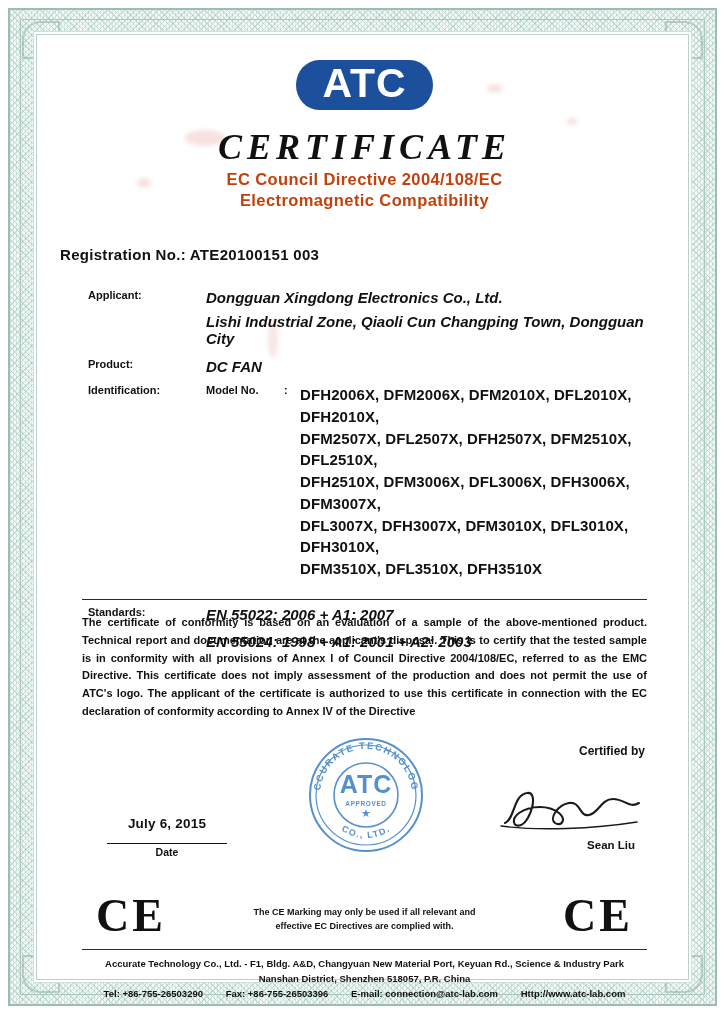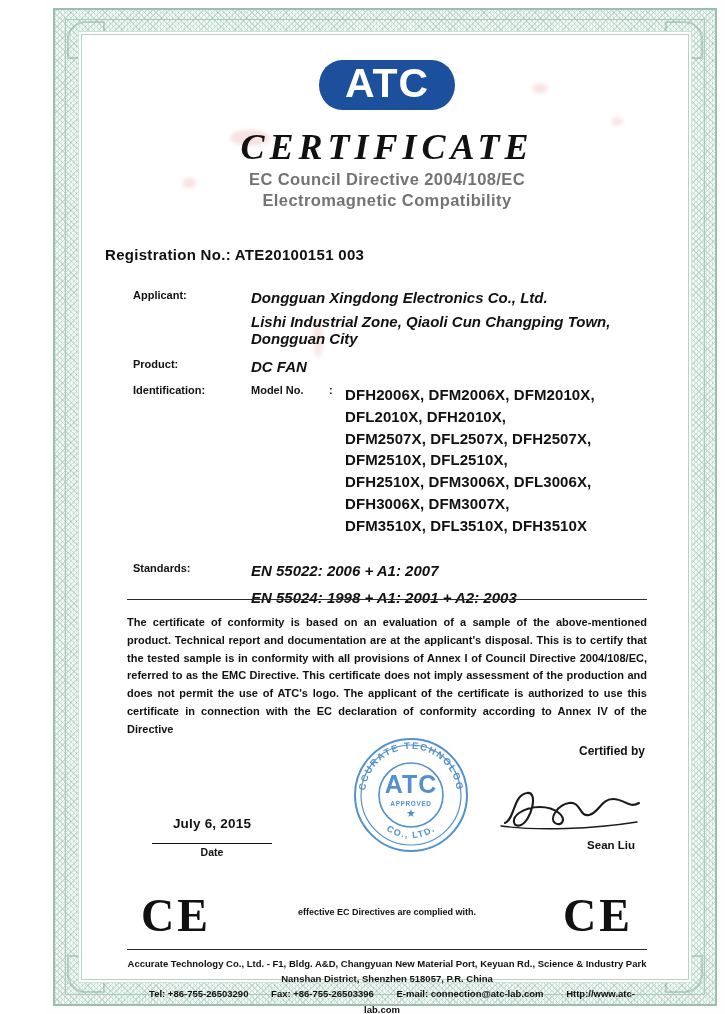--- a/index.html
+++ b/index.html
@@ -14,21 +14,20 @@
     color: #111;
     position: relative;
     overflow: hidden;
   }
 
   
   .page {
     position: absolute;
     inset: 0;
     background: #fefefe;
-    margin-left: 45px;
   }
   .border-outer {
     position: absolute;
     left: 8px; top: 8px; right: 8px; bottom: 8px;
     border: 2px solid #9dbdb0;
     background:
       repeating-linear-gradient(45deg, rgba(120,170,150,0.30) 0 1px, rgba(255,255,255,0) 1px 4px),
       repeating-linear-gradient(-45deg, rgba(120,170,150,0.30) 0 1px, rgba(255,255,255,0) 1px 4px),
       repeating-linear-gradient(90deg, rgba(150,190,175,0.22) 0 1px, rgba(255,255,255,0) 1px 3px),
       linear-gradient(#f4faf7, #f4faf7);
@@ -98,21 +97,21 @@
     font-size: 17px;
     margin: 2px 0 10px 0;
     color: #111;
   }
   .directive-line {
     text-align: center;
     font-size: 16.5px;
     font-weight: bold;
     letter-spacing: .4px;
     margin: 2px 0;
-    color: #737373;
+    color: #c2410c;
   }
   .registration {
     text-align: left;
     font-size: 15px;
     font-weight: bold;
     margin: 36px 0 26px 0;
     letter-spacing: .3px;
   }
 
   
@@ -368,20 +367,21 @@
 
       <div class="frow">
         <div class="flabel">Identification:</div>
         <div class="ident-inner">
           <div class="ident-key">Model No.</div>
           <div class="ident-colon">:</div>
           <div class="model-list">
             <div>DFH2006X, DFM2006X, DFM2010X, DFL2010X, DFH2010X,</div>
             <div>DFM2507X, DFL2507X, DFH2507X, DFM2510X, DFL2510X,</div>
             <div>DFH2510X, DFM3006X, DFL3006X, DFH3006X, DFM3007X,</div>
+            <div>DFL3007X, DFH3007X, DFM3010X, DFL3010X, DFH3010X,</div>
             <div>DFM3510X, DFL3510X, DFH3510X</div>
           </div>
         </div>
       </div>
 
       <div class="standards-block">
         <div class="frow">
           <div class="flabel">Standards:</div>
           <div class="fvalue">EN 55022: 2006 + A1: 2007</div>
         </div>
@@ -434,20 +434,21 @@
         <div class="s-atc">ATC</div>
         <div class="s-approved">APPROVED</div>
         <div class="s-star">★</div>
       </div>
     </div>
 
     <div class="ce left">CE</div>
     <div class="ce right">CE</div>
 
     <div class="ce-note">
+      <div>The CE Marking may only be used if all relevant and</div>
       <div>effective EC Directives are complied with.</div>
     </div>
 
     <div class="footer-rule"></div>
     <div class="footer">
       <div>Accurate Technology Co., Ltd. - F1, Bldg. A&amp;D, Changyuan New Material Port, Keyuan Rd., Science &amp; Industry Park</div>
       <div>Nanshan District, Shenzhen 518057, P.R. China</div>
       <div class="ftr-line3">
         <span>Tel: +86-755-26503290</span>
         <span>Fax: +86-755-26503396</span>

